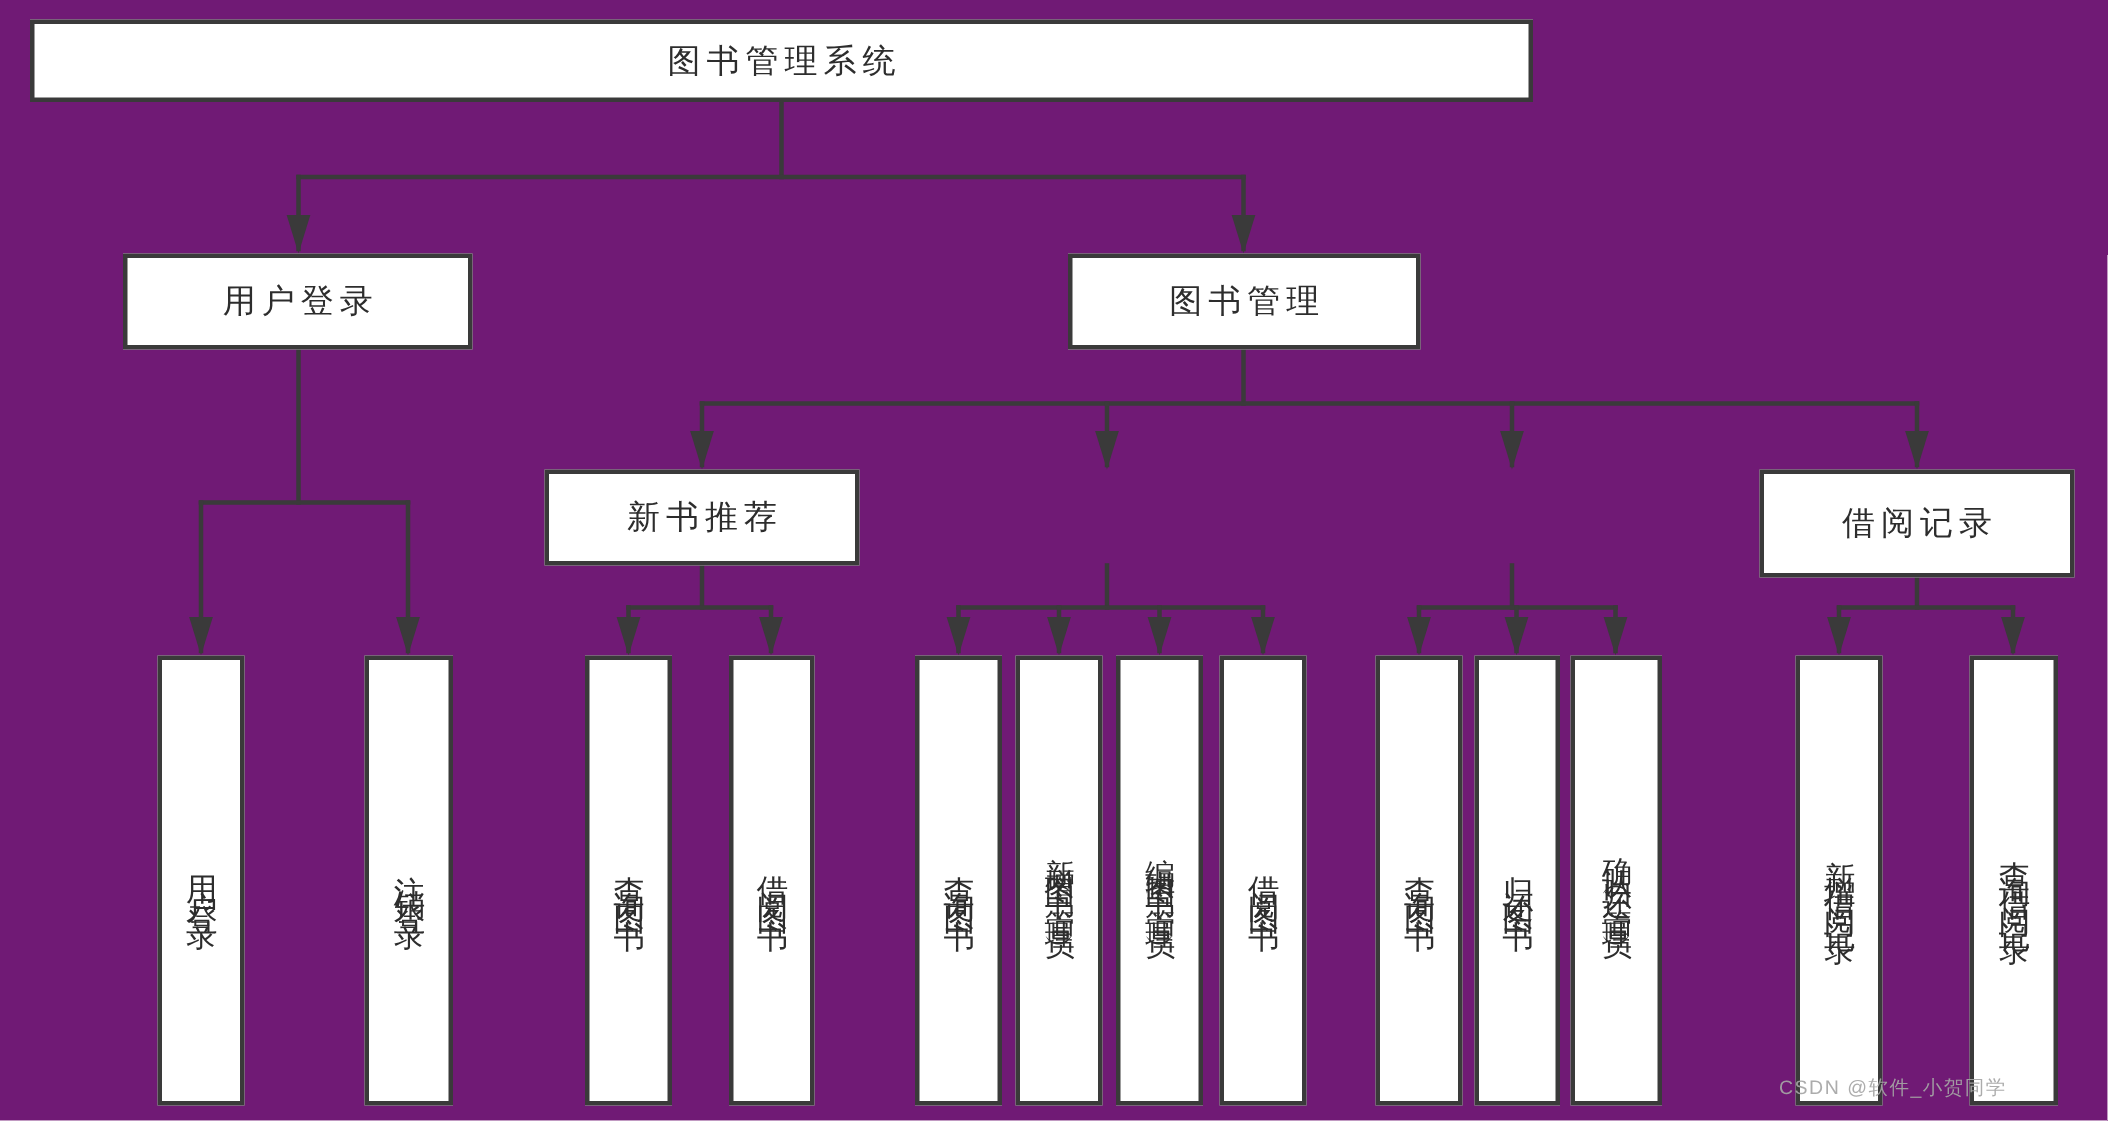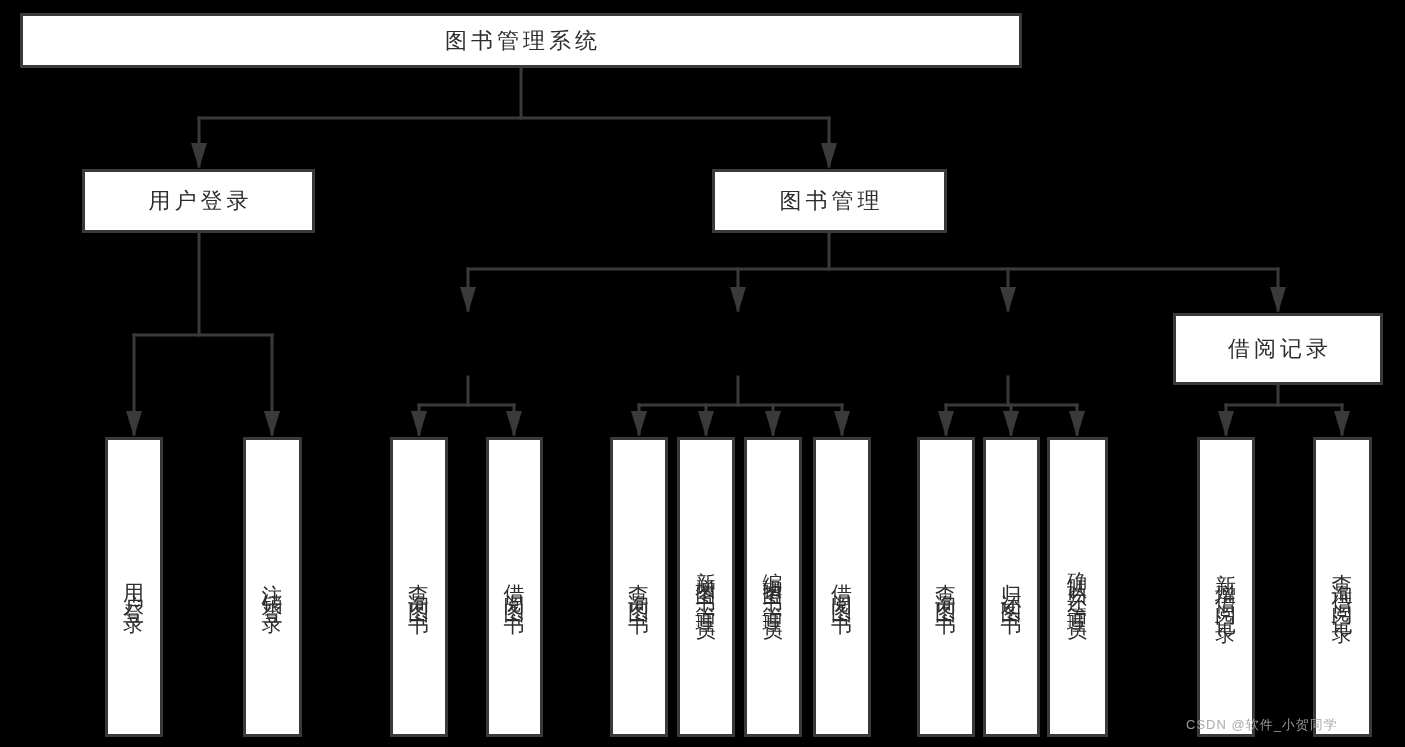--- a/index.html
+++ b/index.html
@@ -4,21 +4,21 @@
 <style>
   html, body {
     margin: 0;
     padding: 0;
     background: #ffffff;
   }
   #canvas {
     position: relative;
     width: 1405px;
     height: 747px;
-    background: #000000;
+    background: #701a75;
     font-family: "Liberation Sans", "DejaVu Sans", sans-serif;
     overflow: hidden;
   }
   #wires {
     position: absolute;
     left: 0;
     top: 0;
     width: 1405px;
     height: 747px;
   }
@@ -138,20 +138,21 @@
       <path d="M1226,405 V434" marker-end="url(#arrow)"></path>
       <path d="M1342,405 V434" marker-end="url(#arrow)"></path>
     </g>
   </svg>
 
   <div class="node hnode pos-root">图书管理系统</div>
 
   <div class="node hnode pos-user-login">用户登录</div>
   <div class="node hnode pos-book-mgmt">图书管理</div>
 
+  <div class="node hnode pos-new-book">新书推荐</div>
   <div class="node hnode pos-borrow-record">借阅记录</div>
 
   <div class="node vnode leaf pos-a1">用户登录</div>
   <div class="node vnode leaf pos-a2">注销登录</div>
 
   <div class="node vnode leaf pos-b1">查询图书</div>
   <div class="node vnode leaf pos-b2">借阅图书</div>
 
   <div class="node vnode leaf pos-c1">查询图书</div>
   <div class="node vnode long leaf pos-c2">新增图书（管理员）</div>

